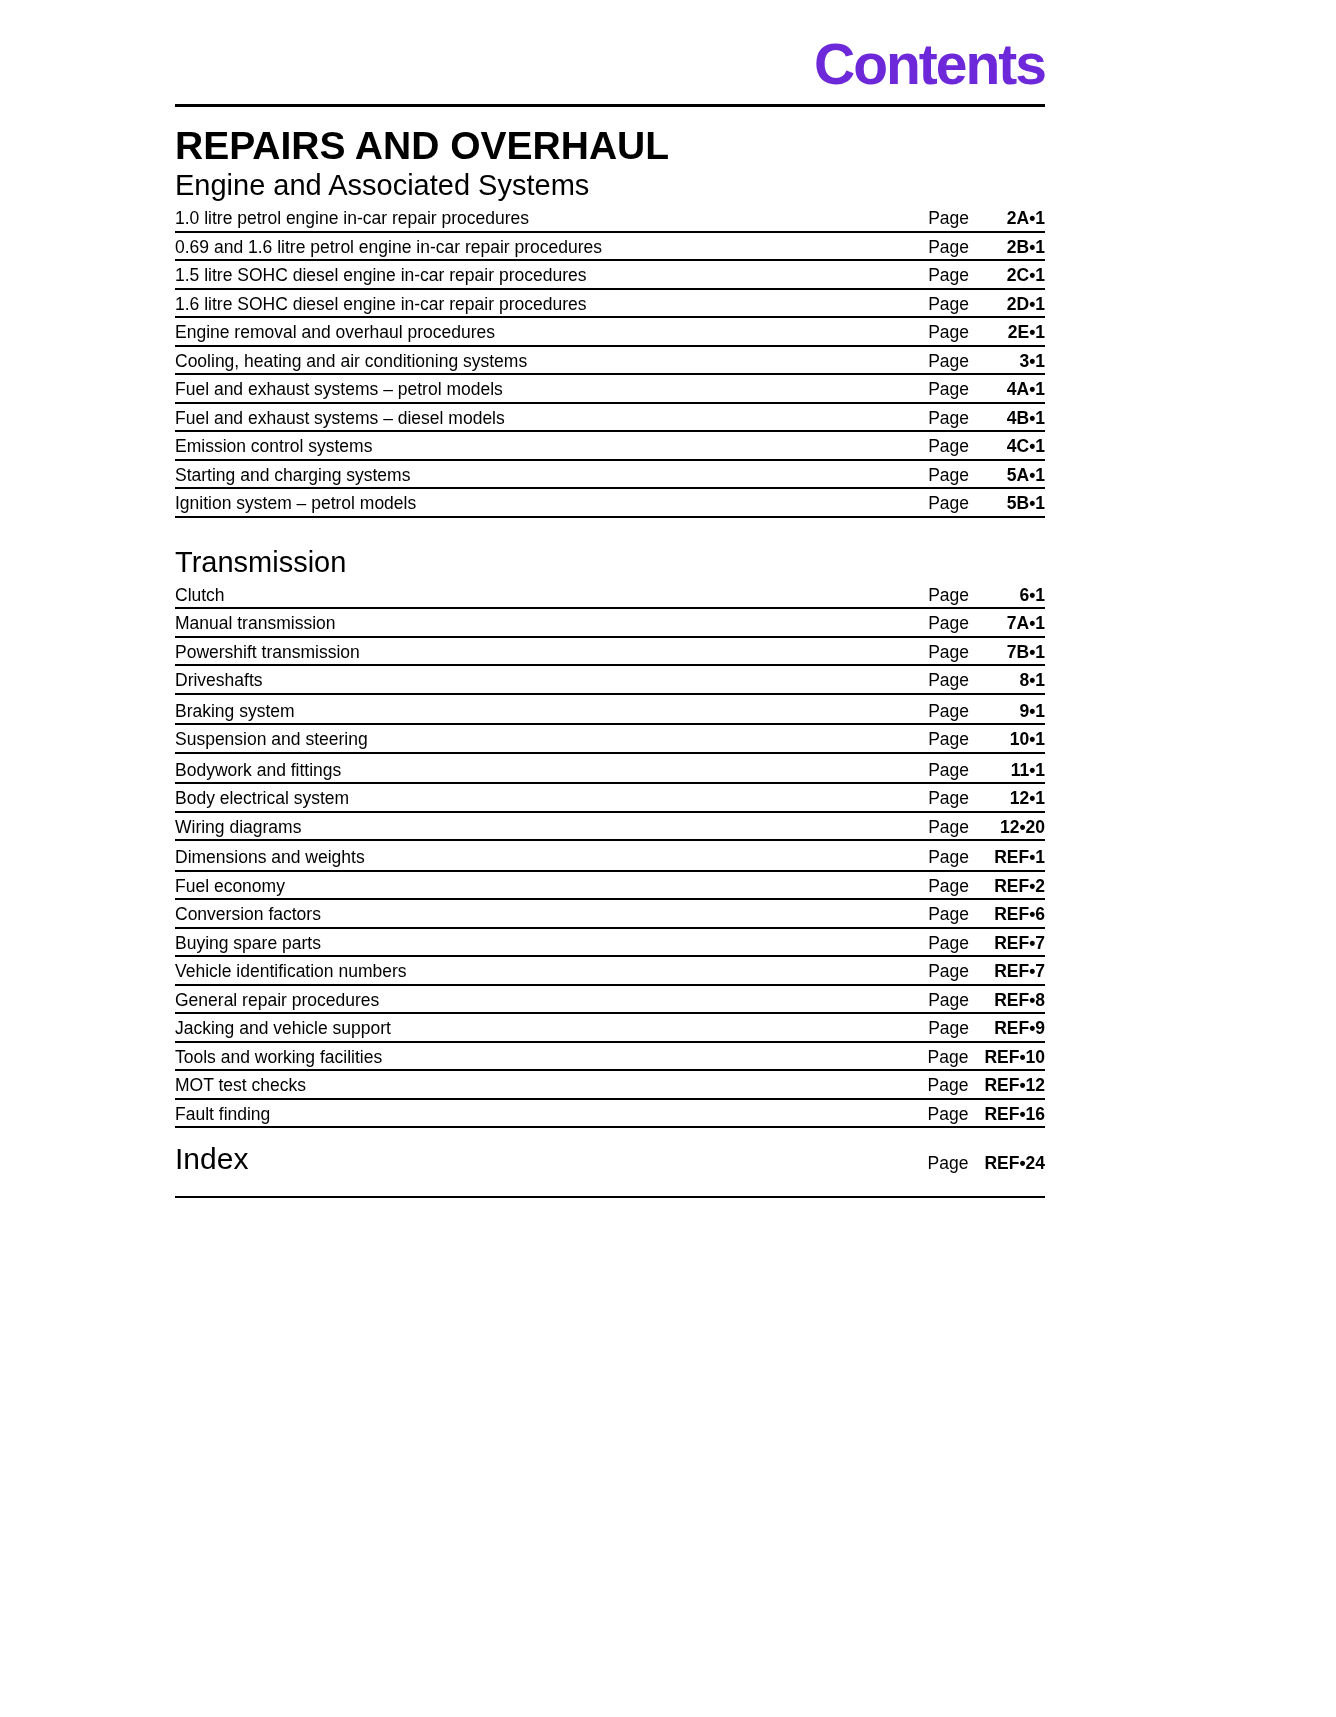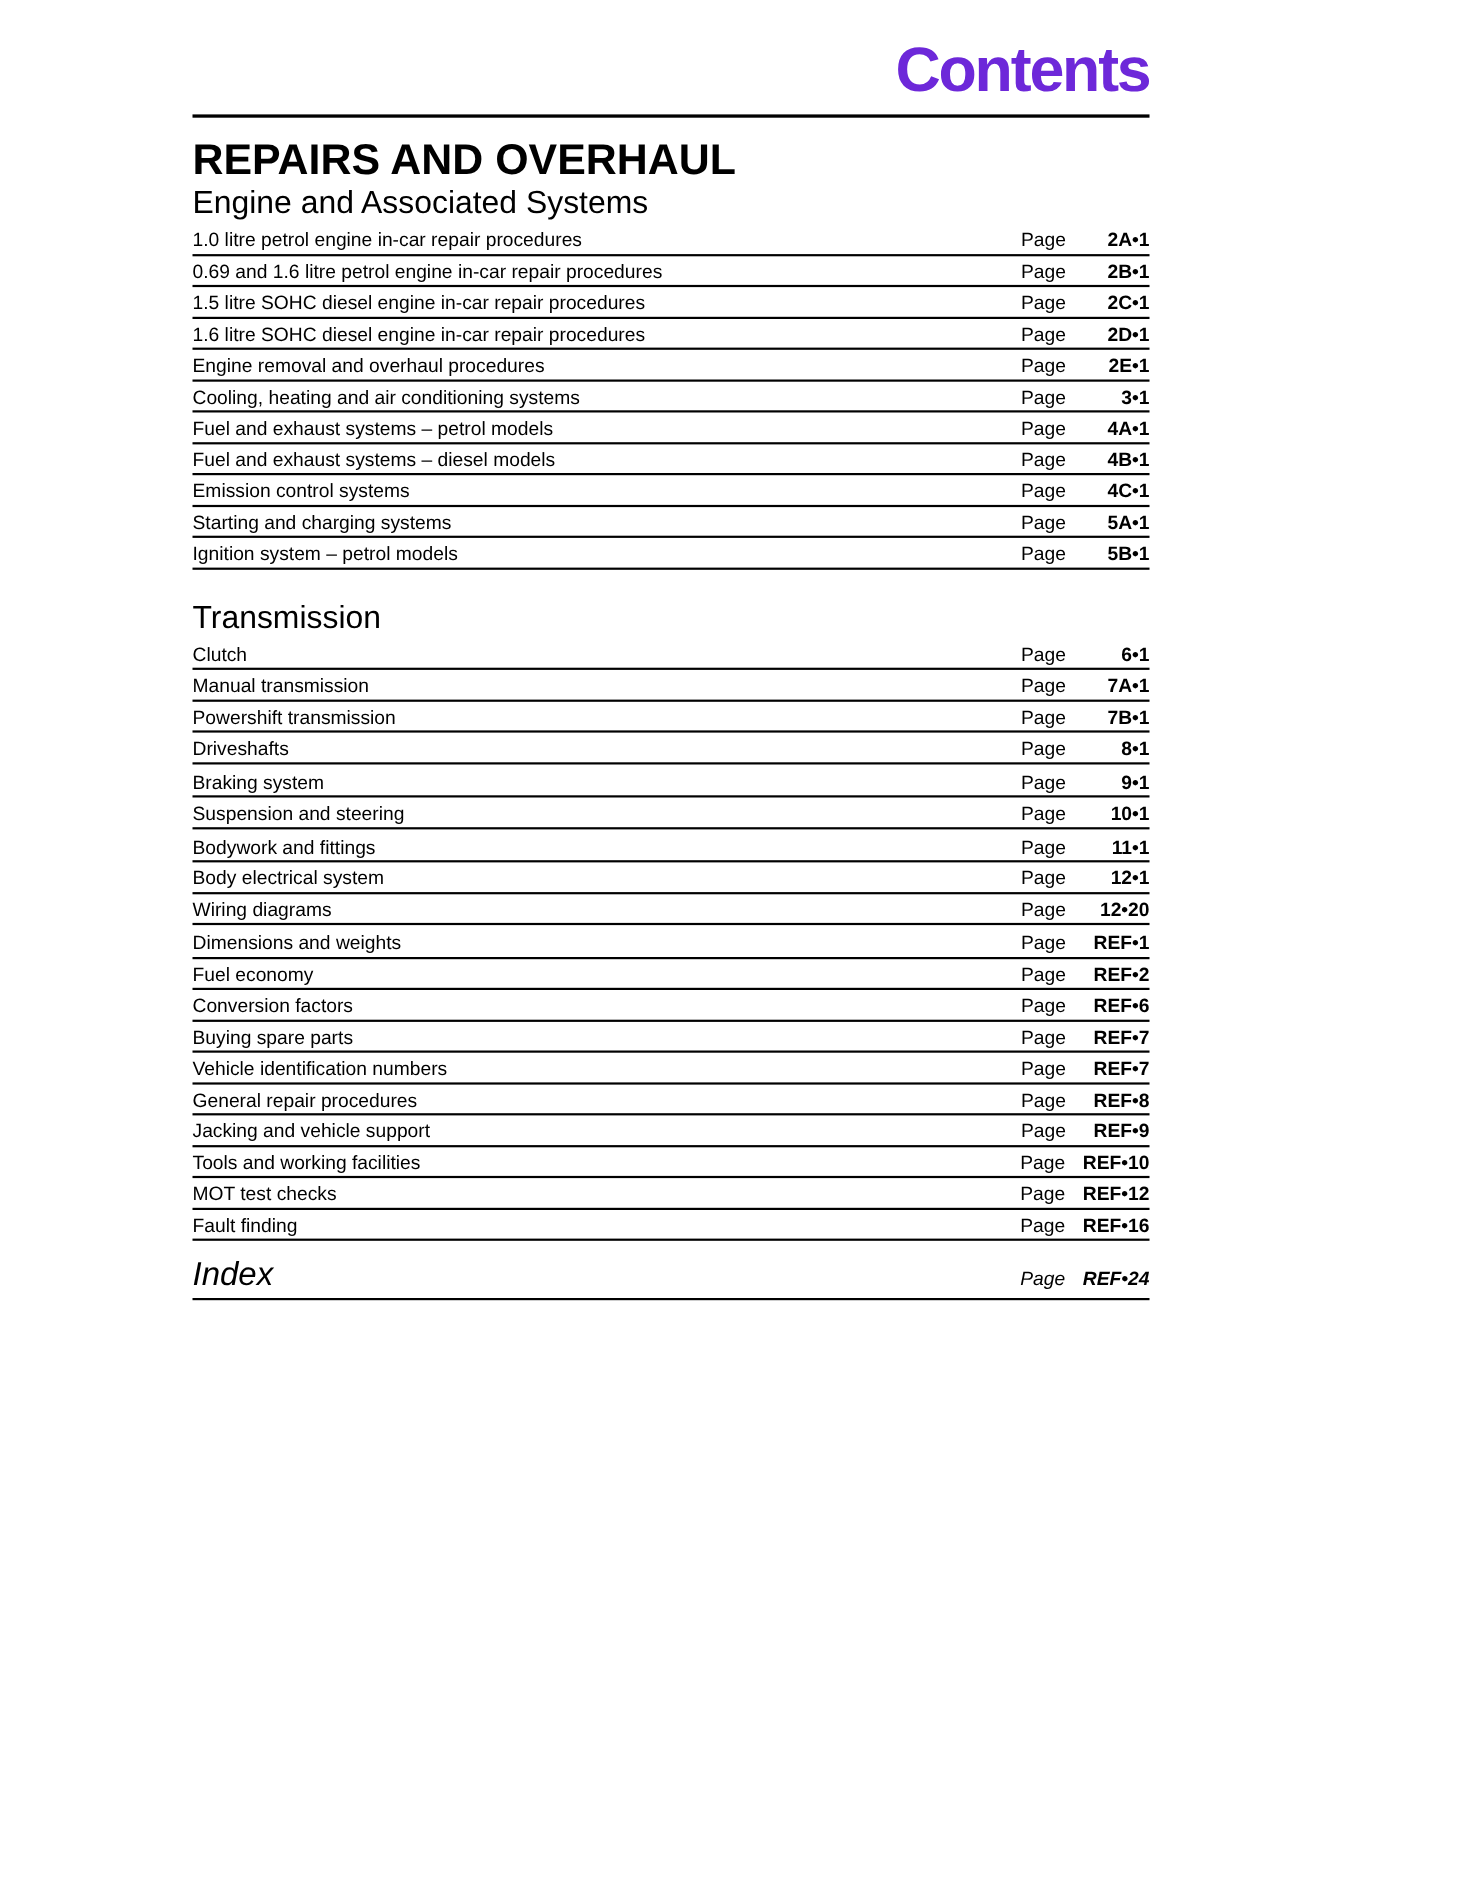--- a/index.html
+++ b/index.html
@@ -78,22 +78,21 @@
     min-width: 60px;
     margin-left: 16px;
     text-align: right;
   }
   .index-row {
     display: flex;
     justify-content: space-between;
     align-items: baseline;
     border-bottom: 2px solid #000000;
     margin-top: 14px;
-    padding-bottom: 4px;
-    font-style: italic;
+    padding-bottom: 20px;
   }
   .index-row .index-title {
     font-size: 30px;
     line-height: 34px;
     font-weight: normal;
   }
   .rows-block { margin-top: 2px; }
 </style>
 </head>
 <body>

